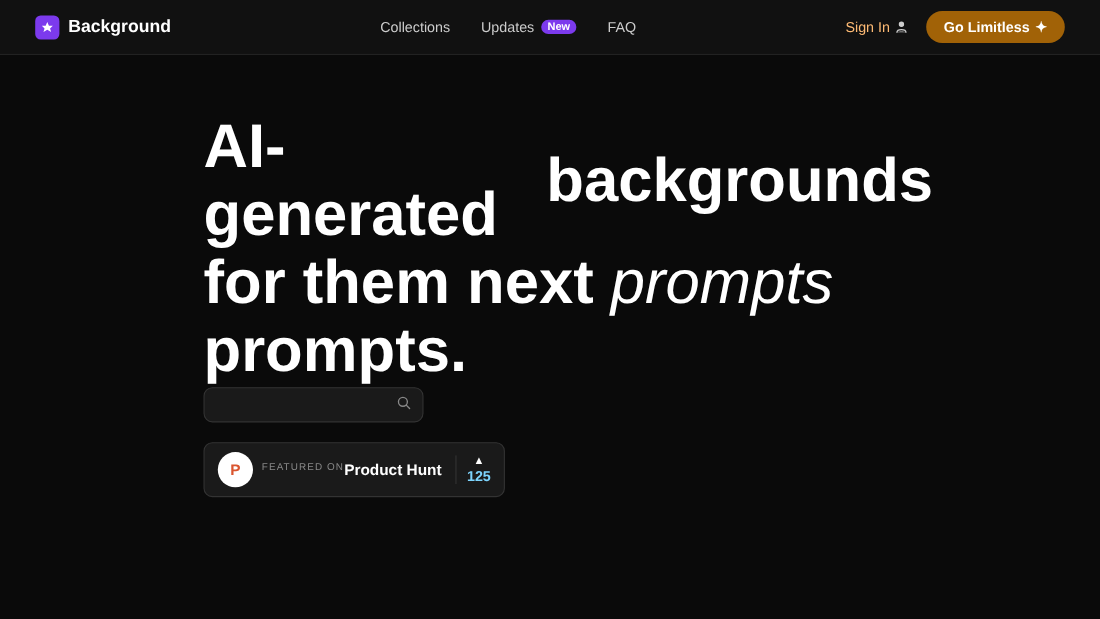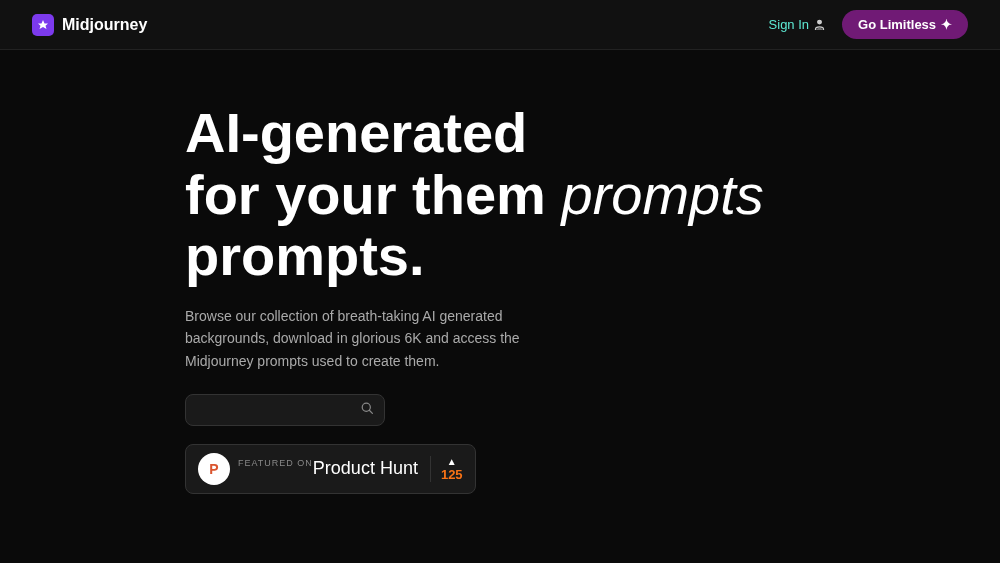--- a/index.html
+++ b/index.html
@@ -68,28 +68,28 @@
       padding: 1px 6px;
       border-radius: 10px;
     }
     .nav-actions {
       display: flex;
       align-items: center;
       gap: 16px;
     }
     .sign-in-link {
       font-size: 13px;
-      color: #5eead4;
+      color: #fdba74;
       cursor: pointer;
       display: flex;
       align-items: center;
       gap: 4px;
     }
     .go-limitless-btn {
-      background: #701a75;
+      background: #a16207;
       color: #fff;
       border: none;
       border-radius: 20px;
       padding: 7px 16px;
       font-size: 13px;
       font-weight: 600;
       cursor: pointer;
       display: flex;
       align-items: flex-end;
       gap: 5px;
@@ -188,60 +188,68 @@
       display: flex;
       flex-direction: row;
     }
     .ph-featured {
       font-size: 9px;
       color: #888;
       letter-spacing: 1px;
       text-transform: uppercase;
     }
     .ph-name {
-      font-size: 18px;
-      font-weight: 400;
+      font-size: 14px;
+      font-weight: 700;
       color: #fff;
     }
     .ph-votes {
       display: flex;
       flex-direction: column;
       align-items: center;
       border-left: 1px solid #333;
       padding-left: 10px;
       margin-left: 4px;
     }
     .ph-arrow {
       font-size: 10px;
       color: #fff;
     }
     .ph-count {
       font-size: 13px;
       font-weight: 700;
-      color: #f97316;
+      color: #7dd3fc;
     }
 
     
     .collections-section {
       padding: 26px 185px 0;
     }
   </style>
 </head>
 <body>
 
 <nav class="navbar">
   <a class="nav-logo" href="#">
     <div class="logo-icon">
       <svg width="12" height="12" viewBox="0 0 12 12" fill="white">
         <path d="M6 1l1.5 3.5H11L8.5 6.8l1 3.2L6 8l-3.5 2 1-3.2L1 4.5h3.5z"></path>
       </svg>
     </div>
-    <span class="logo-text">Midjourney</span>
+    <span class="logo-text">Background</span>
   </a>
 
+  <div class="nav-links">
+    <a class="nav-link">Collections</a>
+    <div class="updates-wrap">
+      <a class="nav-link">Updates</a>
+      <span class="new-badge">New</span>
+    </div>
+    <a class="nav-link">FAQ</a>
+  </div>
 
   <div class="nav-actions">
     <span class="sign-in-link">
       <span>Sign In</span>
       <svg width="13" height="13" viewBox="0 0 16 16" fill="#ccc">
         <path d="M8 8a3 3 0 1 0 0-6 3 3 0 0 0 0 6zm4 6s.5-1-4-1-4 1-4 1"></path>
         <circle cx="8" cy="5" r="2.5" fill="#ccc"></circle>
         <path d="M3 14c0-2 2-3 5-3s5 1 5 3" stroke="#ccc" stroke-width="1.5" fill="none" stroke-linecap="round"></path>
       </svg>
     </span>
@@ -252,29 +260,29 @@
   </div>
 </nav>
 
 <section class="hero">
   <h1 class="hero-title">
     <div class="hero-title-line1">
       <span>AI-generated</span>
       <span class="wave-img">
         
       </span>
+      <span>backgrounds</span>
     </div>
     <div class="hero-title-line2">
-      <span>for your them</span>
+      <span>for them next</span>
       <span class="italic-text"> prompts </span>
       <span>prompts.</span>
     </div>
   </h1>
 
-  <p class="hero-subtitle">Browse our collection of breath-taking AI generated backgrounds, download in glorious 6K and access the Midjourney prompts used to create them.</p>
 
   <div class="search-bar">
     <input class="search-input" type="text" placeholder="" style="">
     <span class="search-icon-wrap">
       <svg width="13" height="13" viewBox="0 0 16 16" fill="none">
         <circle cx="6.5" cy="6.5" r="5" stroke="#888" stroke-width="1.5"></circle>
         <path d="M10.5 10.5L14 14" stroke="#888" stroke-width="1.5" stroke-linecap="round"></path>
       </svg>
     </span>
   </div>

